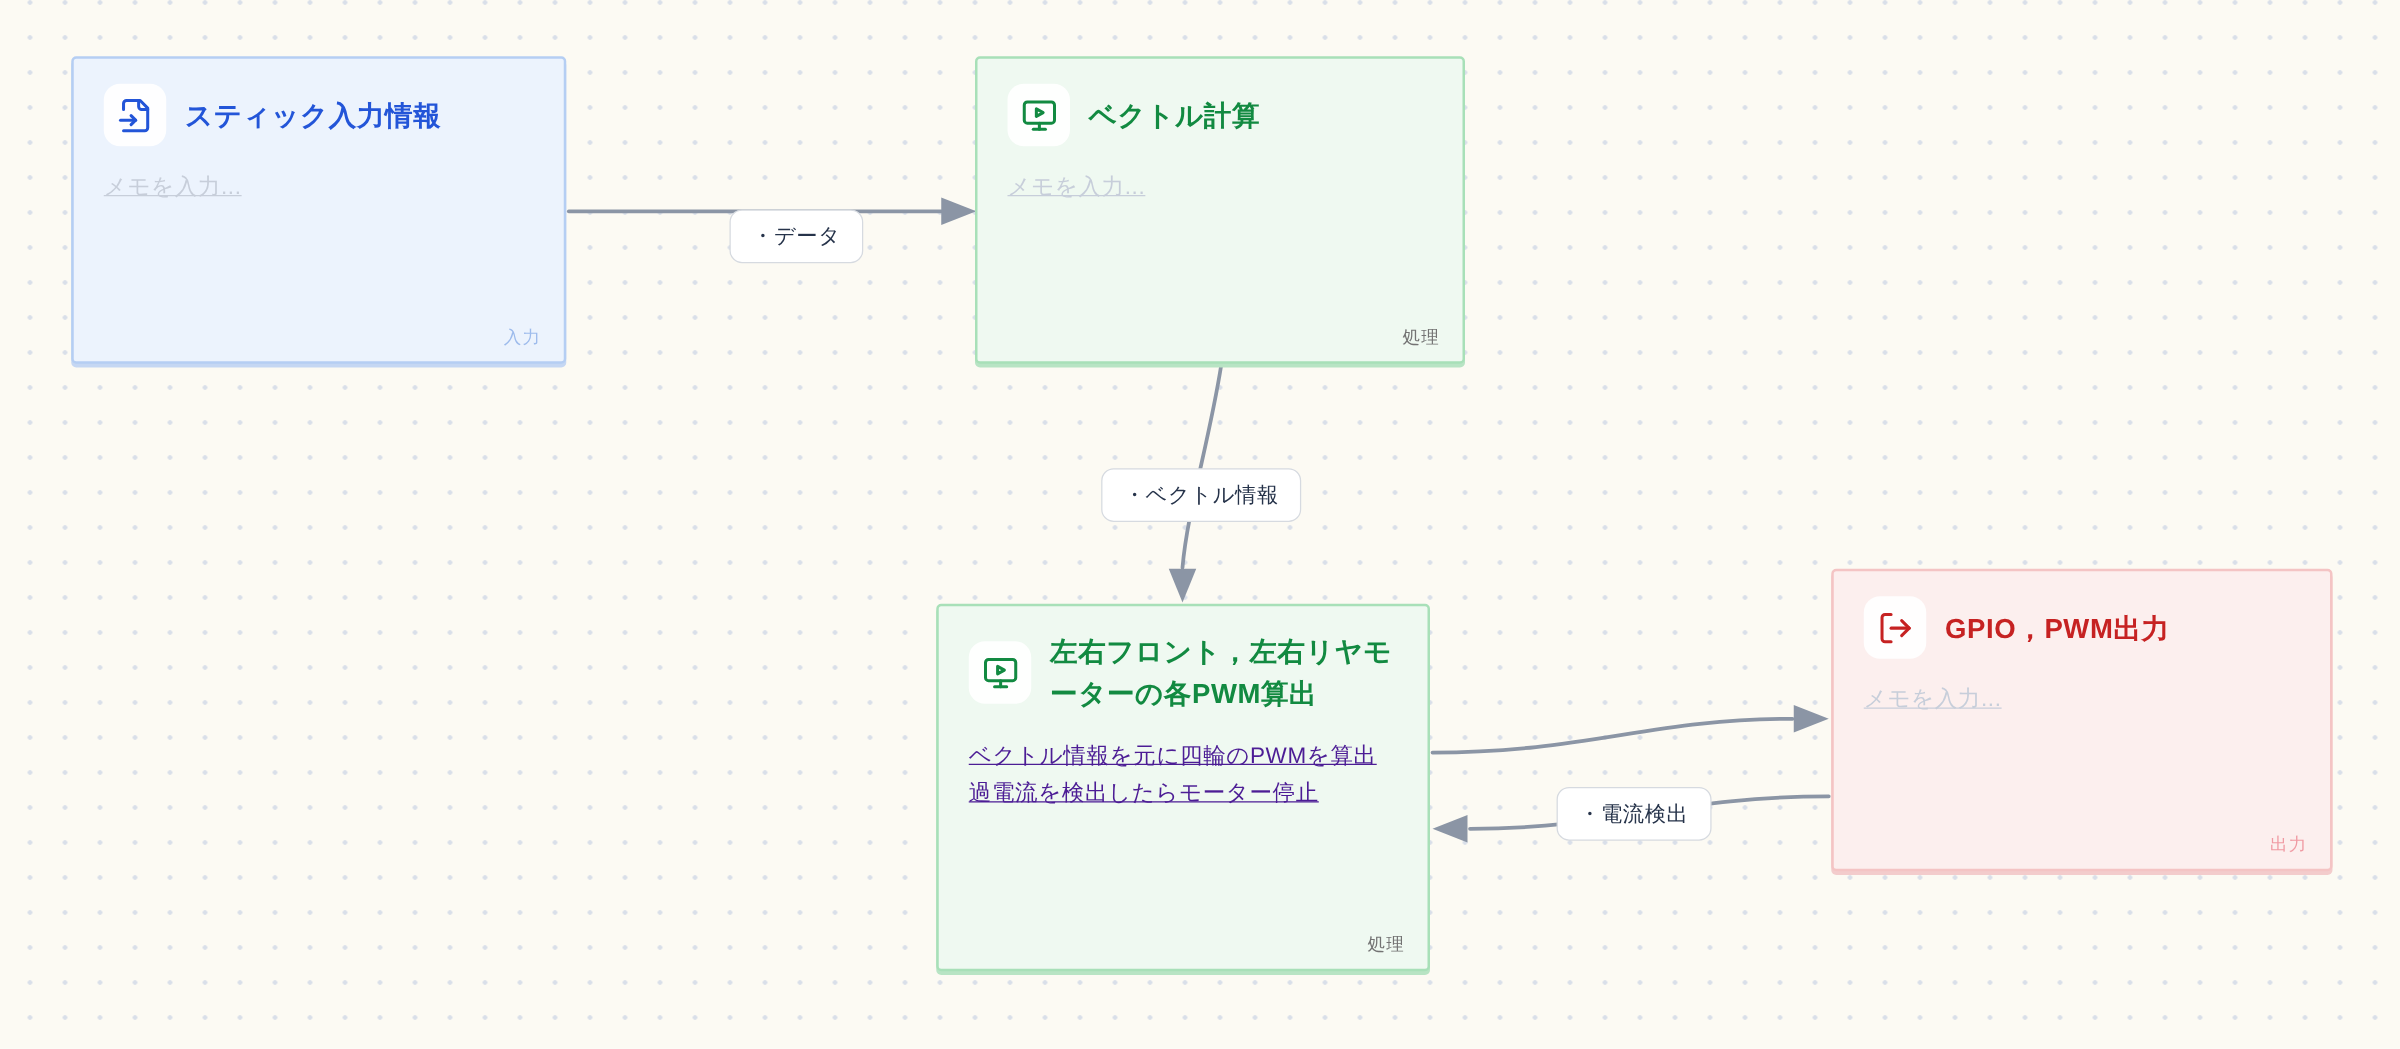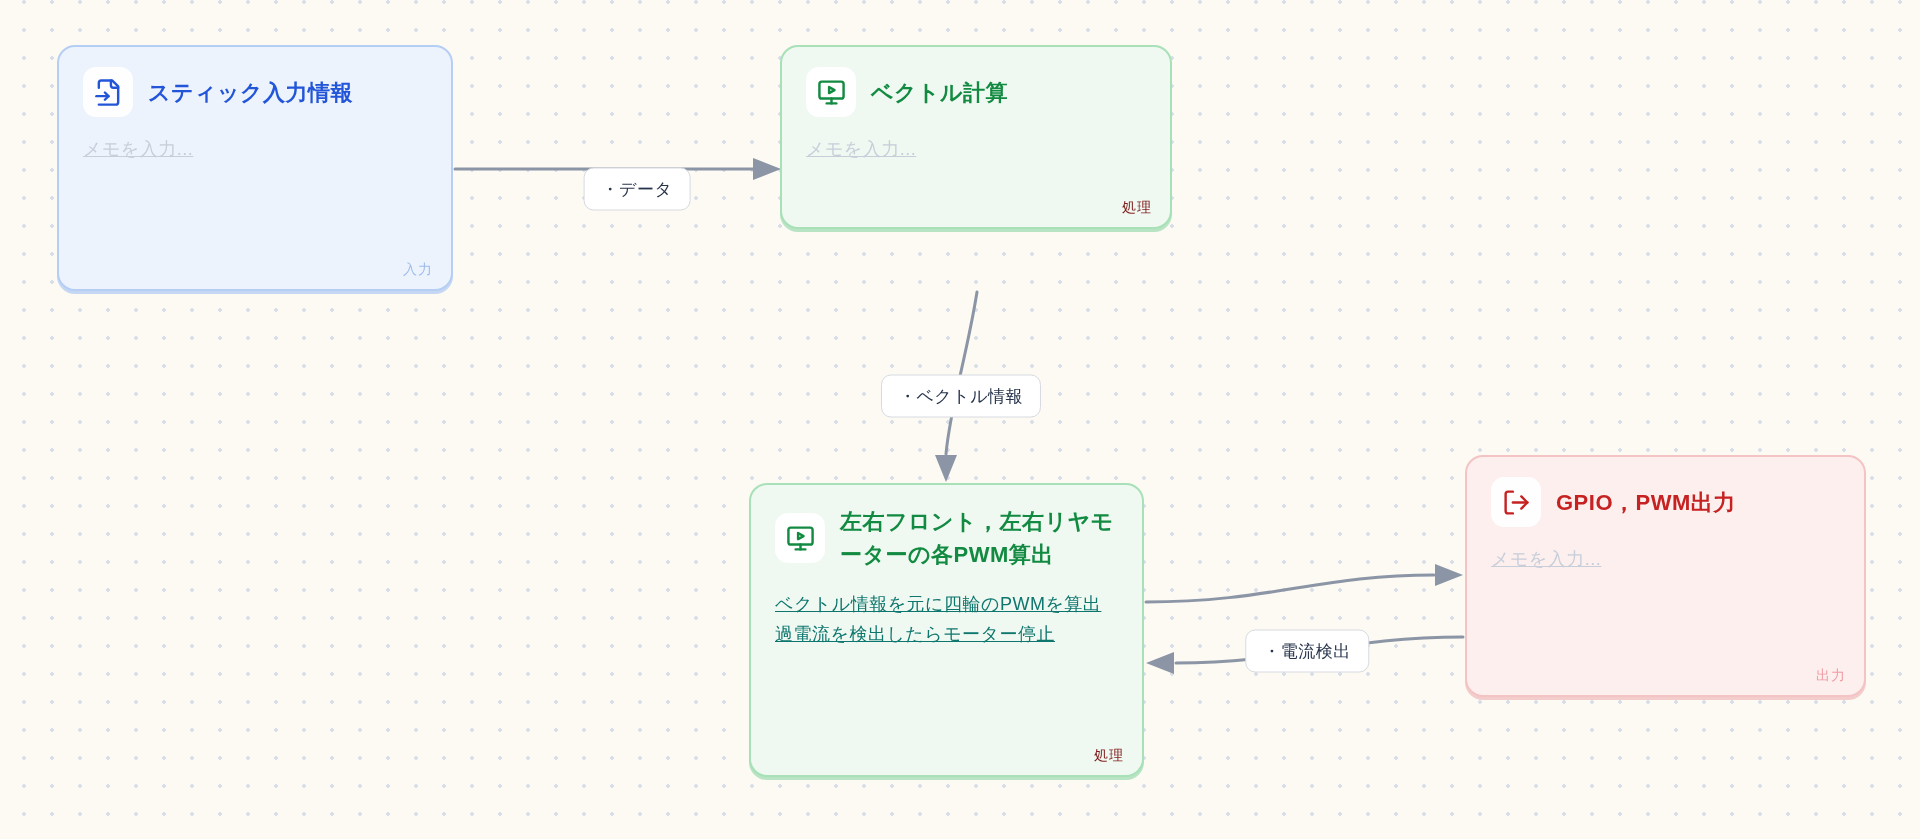--- a/index.html
+++ b/index.html
@@ -13,58 +13,58 @@
     overflow:hidden;
     font-family:"Liberation Sans", sans-serif;
   }
   .edge-layer { position:absolute; left:0; top:0; width:1920px; height:839px; }
   .edge-layer path { fill:none; stroke:#8B95A5; stroke-width:3; stroke-linecap:round; }
   .edge-layer polygon { fill:#8B95A5; }
 
   .node {
     position:absolute;
     box-sizing:border-box;
-    border-radius:18px;
+    border-radius:4px;
     border:2px solid;
     padding:20px 24px;
   }
   .node-blue  { background:#ECF3FD; border-color:#B5CEF3; box-shadow:0 3px 0 #C5D7F3; }
   .node-green { background:#EFF9F1; border-color:#A8E0B8; box-shadow:0 3px 0 #B8E4C4; }
   .node-red   { background:#FCEFEE; border-color:#F4C4C4; box-shadow:0 3px 0 #F3CCCC; }
 
   #node-stick-input { left:57px;  top:45px;  width:396px; height:246px; }
-  #node-vector-calc { left:780px; top:45px;  width:392px; height:184px; }
+  #node-vector-calc { left:780px; top:45px;  width:392px; height:246px; }
   #node-pwm-calc    { left:749px; top:483px; width:395px; height:294px; }
   #node-gpio-output { left:1465px;top:455px; width:401px; height:242px; }
 
   .node-header { display:flex; align-items:center; gap:15px; }
   .icon-box {
     flex:0 0 auto;
     width:50px; height:50px;
     background:rgba(255,255,255,0.92);
     border-radius:13px;
     display:flex; align-items:center; justify-content:center;
   }
   .icon-box svg { width:29px; height:29px; }
   .node-title { font-size:22px; font-weight:700; line-height:1.5; letter-spacing:0.5px; }
   .node-blue  .node-title, .node-blue  .icon-box { color:#2355D8; }
   .node-green .node-title, .node-green .icon-box { color:#128A41; }
   .node-red   .node-title, .node-red   .icon-box { color:#C62222; }
   #node-pwm-calc .node-title { max-width:280px; }
 
   .node-memo { margin-top:18px; font-size:18px; line-height:1.65; letter-spacing:0.5px;text-decoration:underline; }
   .node-memo.placeholder { color:#C7CEDA; }
-  .node-memo.filled { color:#0f766e;margin-top:19px; }
+  .node-memo.filled { color:#4c1d95;margin-top:19px; }
 
   .corner-label {
     position:absolute; right:18px; bottom:10px;
     font-size:14px; letter-spacing:1px;
   }
   .node-blue  .corner-label { color:#9DBBEC; }
-  .node-green .corner-label { color:#7f1d1d;margin-top:29px; }
+  .node-green .corner-label { color:#737373;margin-top:29px; }
   .node-red   .corner-label { color:#F09AA3; }
 
   .edge-label {
     position:absolute;
     transform:translate(-50%,-50%);
     background:#FFFFFF;
     border:1.5px solid #D6DAE0;
     border-radius:10px;
     padding:9px 17px;
     font-size:17px;

